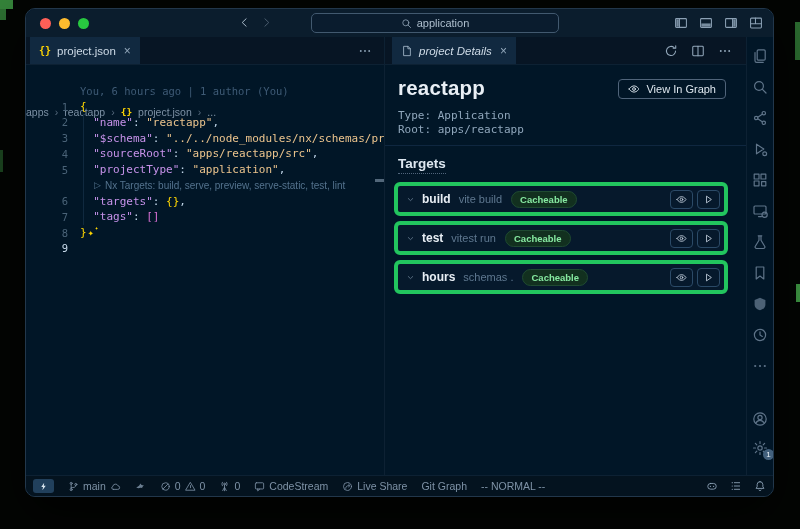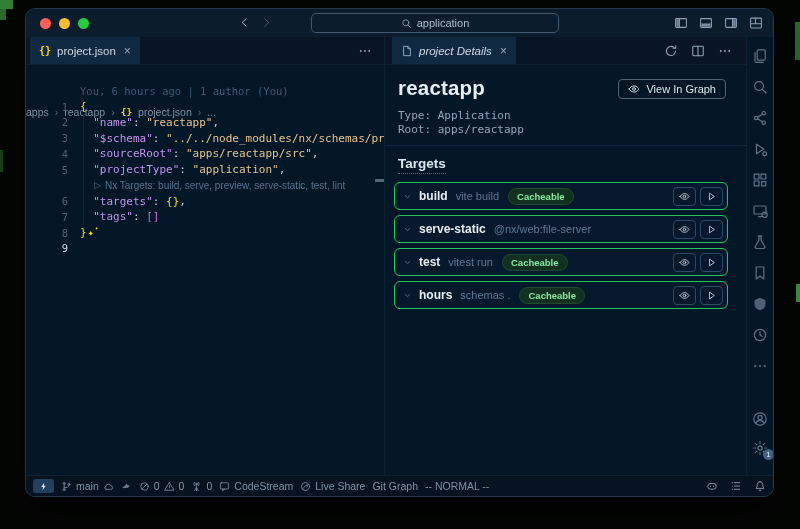--- a/index.html
+++ b/index.html
@@ -56,39 +56,39 @@
   
   .panel{position:absolute;left:359px;top:55px;width:361px;bottom:21px;}
   .p-title{margin:12px 0 0 13px;font-size:20.5px;font-weight:bold;color:#e9eff5;letter-spacing:.2px;}
   .viewgraph{position:absolute;right:20px;top:15px;display:flex;gap:6px;align-items:center;border:1px solid #50647a;border-radius:4px;
              padding:3px 9px;font-size:11px;color:#dde6ee;background:transparent;}
   .viewgraph .ic{width:12px;height:12px;}
   .meta{margin:9px 0 0 13px;font-family:"DejaVu Sans Mono",monospace;font-size:11px;color:#90a7bc;line-height:14px;}
   .p-div{margin-top:8px;height:1px;background:#0f2740;}
   .p-heading{margin:10px 0 0 13px;display:inline-block;font-size:13.5px;font-weight:bold;color:#dde7f0;border-bottom:1px dotted #50657b;padding-bottom:2px;}
   .targets{margin:8px 18px 0 9px;}
-  .trow{height:26px;margin-bottom:5px;display:flex;align-items:center;border:1px solid #22c55e;border-radius:6px;background:#06192c;padding:0 4px 0 8px;}
+  .trow{height:26px;margin-bottom:5px;display:flex;align-items:center;border:4px solid #22c55e;border-radius:6px;background:#06192c;padding:0 4px 0 8px;}
   .tchev{width:9px;height:9px;color:#7b90a5;display:flex;}
   .tname{margin-left:7px;font-size:12px;font-weight:bold;color:#e8eef4;}
   .tcmd{margin-left:8px;font-size:11px;color:#5f7890;}
   .tbadge{margin-left:9px;font-size:9.5px;font-weight:bold;color:#86e8a0;background:#12301f;border:1px solid #1f4a31;border-radius:9px;padding:2px 8px;}
   .tbtns{margin-left:auto;display:flex;gap:4px;}
   .ibtn{width:21px;height:17px;border:1px solid #2b4a67;border-radius:4px;display:flex;align-items:center;justify-content:center;color:#c8d5e2;}
   .ibtn .ic{width:11px;height:11px;}
   
   .activitybar{position:absolute;right:0;top:28px;width:27px;bottom:21px;border-left:1px solid #0d2133;display:flex;flex-direction:column;align-items:center;padding-top:11px;box-sizing:border-box;}
   .ab-icon{width:16px;height:16px;margin-bottom:15px;color:#5f7489;display:flex;align-items:center;justify-content:center;flex:none;}
   .ab-icon svg{width:16px;height:16px;}
   .ab-bottom{margin-top:auto;display:flex;flex-direction:column;align-items:center;padding-bottom:6px;}
   .ab-bottom .ab-icon{margin-bottom:13px;}
   .gearwrap{position:relative;}
   .badge{position:absolute;right:-6px;bottom:-4px;background:#42607c;color:#e8f0f7;font-size:8px;width:11px;height:11px;border-radius:50%;display:flex;align-items:center;justify-content:center;}
   
   .statusbar{position:absolute;left:0;right:0;bottom:0;height:21px;background:#04131f;border-top:1px solid #0d2133;display:flex;align-items:center;font-size:10.5px;color:#7e92a6;padding:0 7px;box-sizing:border-box;}
-  .sb-left{display:flex;align-items:center;gap:7px;}
+  .sb-left{display:flex;align-items:center;gap:14px;}
   .chip{background:#21405c;border-radius:3px;width:21px;height:14px;display:flex;align-items:center;justify-content:center;color:#d9e5ef;}
   .chip .ic{width:9px;height:9px;}
   .sb-item{display:flex;align-items:center;gap:4px;white-space:nowrap;}
   .sb-item .ic{width:11px;height:11px;}
   .sb-right{margin-left:auto;display:flex;align-items:center;gap:12px;color:#8ba0b4;}
   .sb-right .ic{width:12px;height:12px;}
   .ic svg{width:100%;height:100%;display:block;}
 </style>
 </head>
 <body>
@@ -284,46 +284,20 @@
               </span>
             </span>
           </span>
         </div>
         <div class="trow">
           <span class="tchev">
             <svg viewBox="0 0 16 16" fill="none" stroke="currentColor" stroke-width="1.2" stroke-linecap="round" stroke-linejoin="round">
               <path d="M4 6.2L8 10l4-3.8"></path>
             </svg>
           </span>
-          <span class="tname">serve-static</span>
-          <span class="tcmd">@nx/web:file-server</span>
-          <span class="tbtns">
-            <span class="ibtn">
-              <span class="ic">
-                <svg viewBox="0 0 16 16" fill="none" stroke="currentColor" stroke-width="1.2" stroke-linecap="round" stroke-linejoin="round">
-                  <path d="M1.5 8S4 3.8 8 3.8 14.5 8 14.5 8 12 12.2 8 12.2 1.5 8 1.5 8z"></path>
-                  <circle cx="8" cy="8" r="1.9"></circle>
-                </svg>
-              </span>
-            </span>
-            <span class="ibtn">
-              <span class="ic">
-                <svg viewBox="0 0 16 16" fill="none" stroke="currentColor" stroke-width="1.2" stroke-linecap="round" stroke-linejoin="round">
-                  <path d="M5.6 3.4L12.2 8l-6.6 4.6z"></path>
-                </svg>
-              </span>
-            </span>
-          </span>
-        </div>
-        <div class="trow">
-          <span class="tchev">
-            <svg viewBox="0 0 16 16" fill="none" stroke="currentColor" stroke-width="1.2" stroke-linecap="round" stroke-linejoin="round">
-              <path d="M4 6.2L8 10l4-3.8"></path>
-            </svg>
-          </span>
           <span class="tname">test</span>
           <span class="tcmd">vitest run</span>
           <span class="tbadge">Cacheable</span>
           <span class="tbtns">
             <span class="ibtn">
               <span class="ic">
                 <svg viewBox="0 0 16 16" fill="none" stroke="currentColor" stroke-width="1.2" stroke-linecap="round" stroke-linejoin="round">
                   <path d="M1.5 8S4 3.8 8 3.8 14.5 8 14.5 8 12 12.2 8 12.2 1.5 8 1.5 8z"></path>
                   <circle cx="8" cy="8" r="1.9"></circle>
                 </svg>

